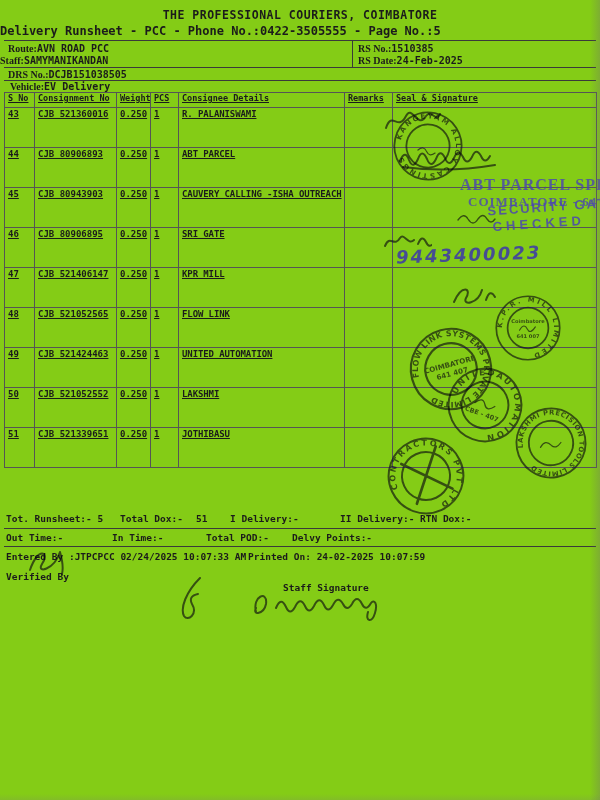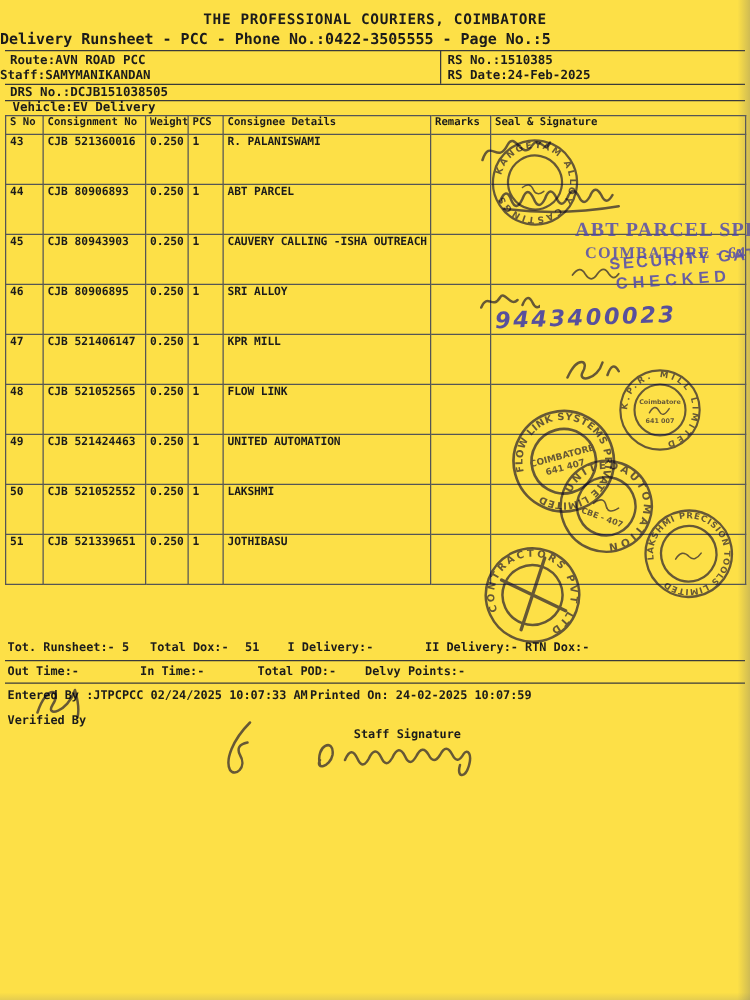--- a/index.html
+++ b/index.html
@@ -1,32 +1,32 @@
 <!DOCTYPE html>
 <html><head>
 <meta charset="utf-8">
 <style>
   :root{ --ink:#3c38ab; --ink2:#4a43b5; --txt:#1b1b1b; }
   html,body{margin:0;padding:0;}
   .page{
     position:relative; width:600px; height:800px; overflow:hidden;
-    background:#fde047; color:var(--txt);
+    background:#84cc16; color:var(--txt);
     font-family:"DejaVu Sans Mono", monospace; font-weight:bold;
   }
   .abs{position:absolute; white-space:nowrap;}
   .title{left:0; right:0; top:8px; text-align:center; font-size:11.5px; letter-spacing:.5px;}
   .subtitle{left:0; right:0; top:24px; font-size:12px;}
   .hline{position:absolute; left:4px; right:4px; border-top:1px solid #3a3a3a; height:0;}
   .vline{position:absolute; border-left:1px solid #3a3a3a; width:0;}
   .info-txt{font-size:10px;}
-  .lbl{padding-right:0;}
+  .lbl{padding-right:0;font-family:Liberation Serif, serif;}
   
   table.runsheet{
     position:absolute; left:4px; top:92px; width:592px;
-    border-collapse:collapse; table-layout:fixed; 
+    border-collapse:collapse; table-layout:fixed;text-decoration:underline; 
   }
   table.runsheet th, table.runsheet td{
     border:1px solid #555; vertical-align:top; text-align:left;
     padding:1px 3px; overflow:hidden; white-space:nowrap;
     font-weight:bold; line-height:1.15;
   }
   table.runsheet th{font-size:8.5px; height:12px;}
   table.runsheet td{font-size:9px;}
   table.runsheet tr.data{height:40px;}
   td.c-consignee{letter-spacing:-.1px;}
@@ -134,21 +134,21 @@
         <td>1</td>
         <td class="c-consignee">CAUVERY CALLING -ISHA OUTREACH</td>
         <td></td>
         <td></td>
       </tr>
       <tr class="data">
         <td>46</td>
         <td>CJB 80906895</td>
         <td>0.250</td>
         <td>1</td>
-        <td class="c-consignee">SRI ALLOY</td>
+        <td class="c-consignee">SRI GATE</td>
         <td></td>
         <td></td>
       </tr>
       <tr class="data">
         <td>47</td>
         <td>CJB 521406147</td>
         <td>0.250</td>
         <td>1</td>
         <td class="c-consignee">KPR MILL</td>
         <td></td>

